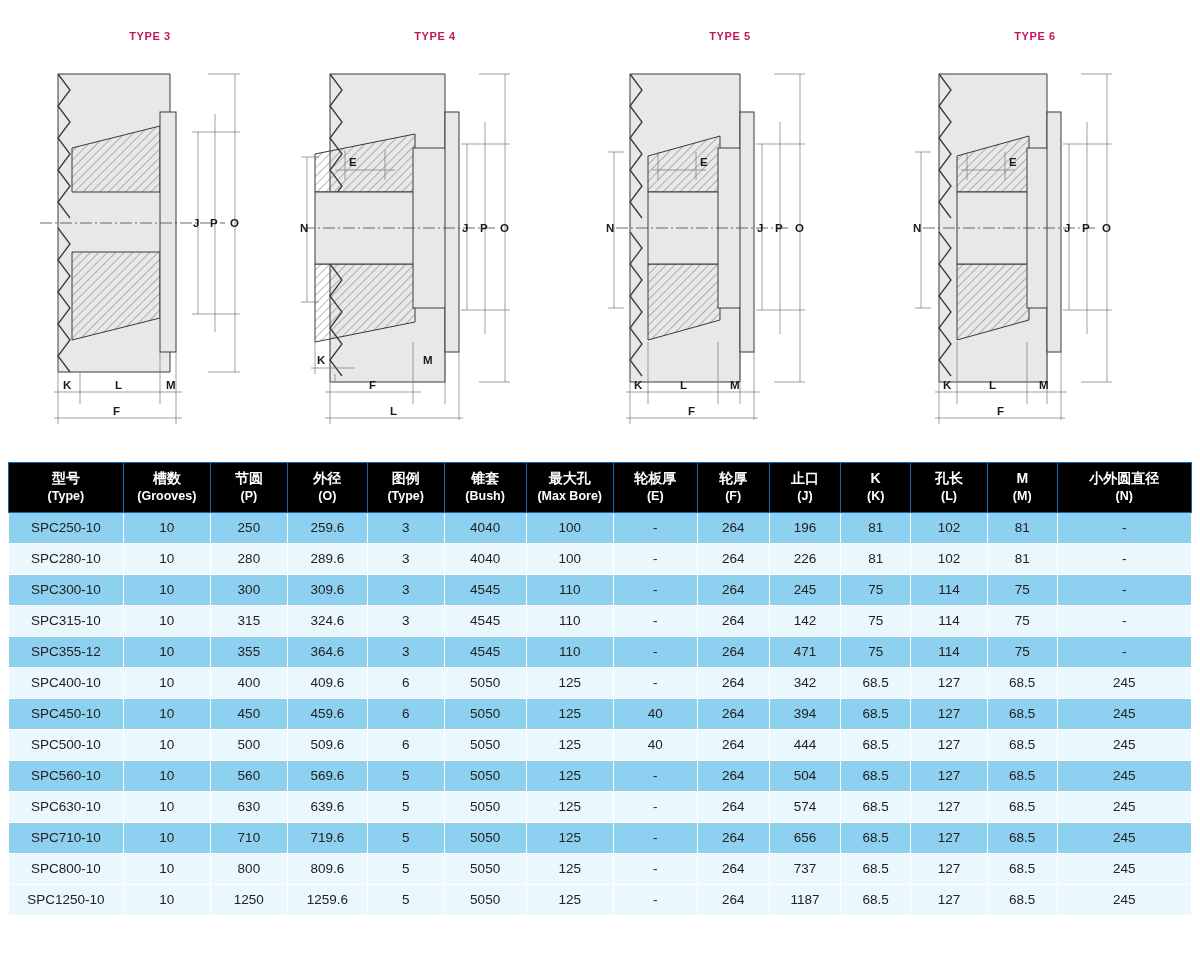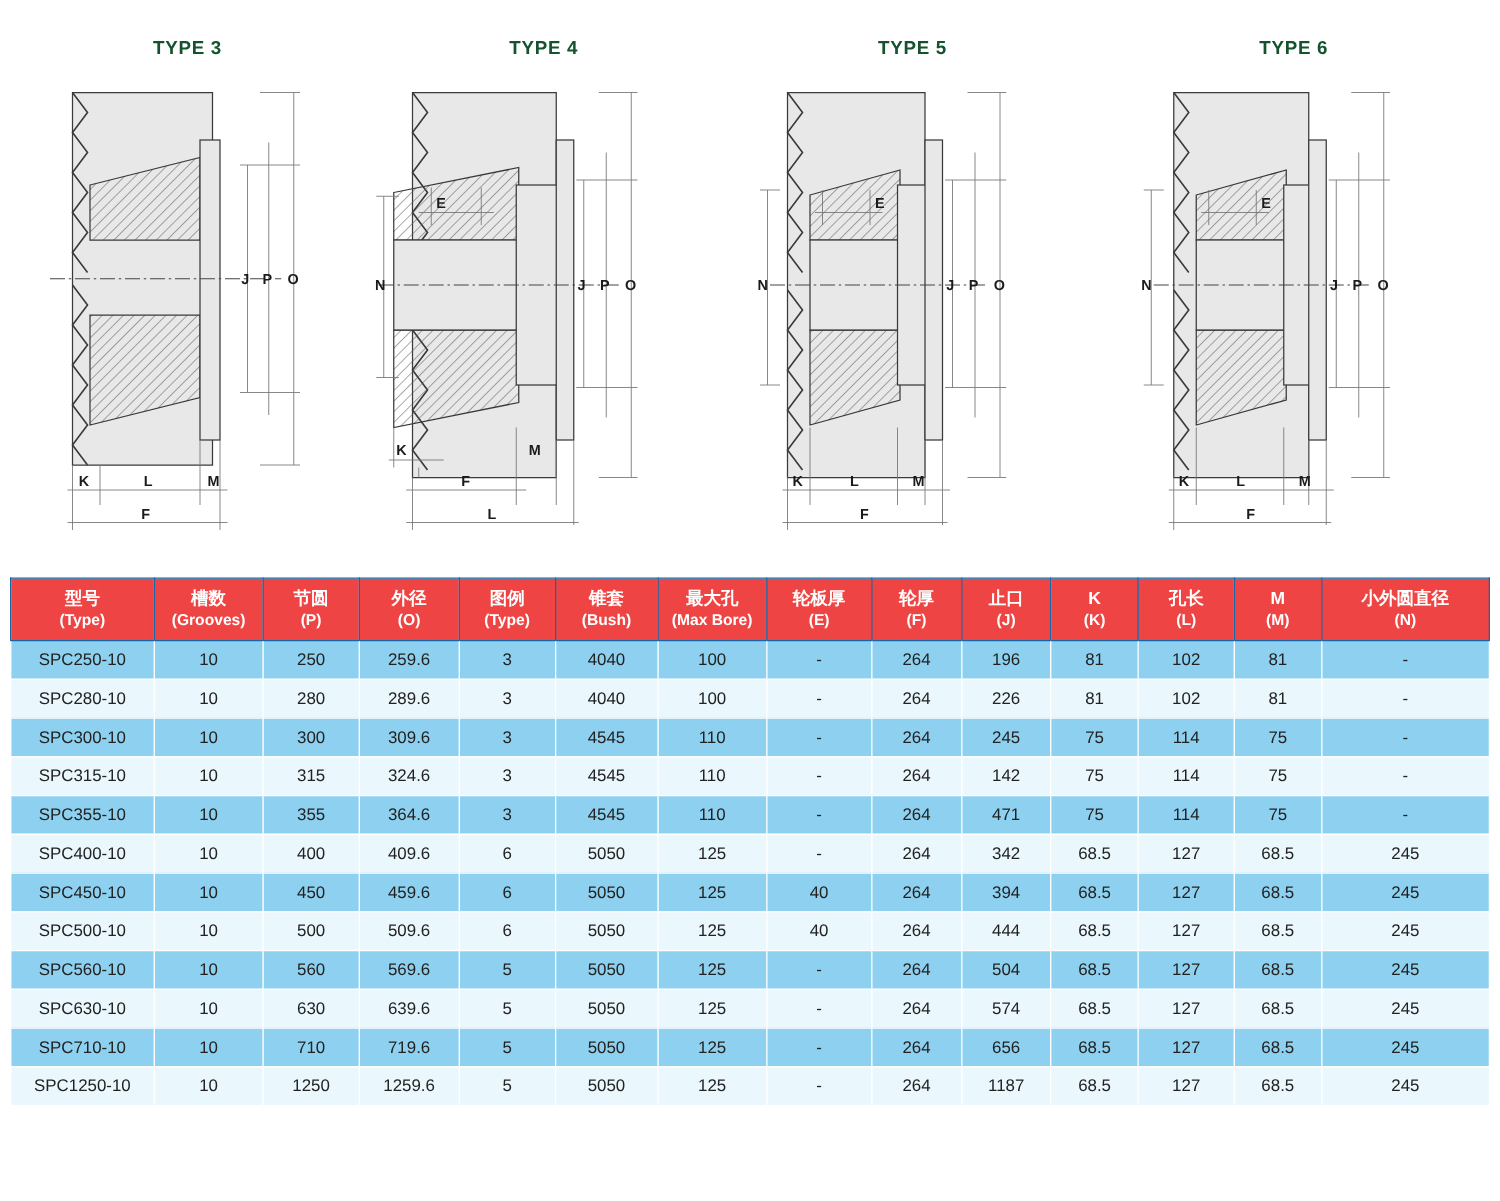--- a/index.html
+++ b/index.html
@@ -26,24 +26,24 @@
     position: absolute;
     top: 0;
     width: 280px;
     height: 450px;
   }
   .dg-title {
     position: absolute;
     top: 30px;
     width: 100%;
     text-align: center;
-    font-size: 15px;
+    font-size: 11px;
     font-weight: bold;
     letter-spacing: .6px;
-    color: #14532d;
+    color: #be185d;
   }
   .dg-svg {
     position: absolute;
     top: 52px;
     left: 0;
   }
 
   
   .table-wrap {
     position: absolute;
@@ -56,21 +56,21 @@
     width: 1184px;
     table-layout: fixed;
   }
   table.spec th, table.spec td {
     border: 1px solid #ffffff;
     text-align: center;
     font-size: 13.5px;
     color: #222;
   }
   table.spec thead th {
-    background: #ef4444;
+    background: #000000;
     color: #ffffff;
     font-weight: bold;
     padding: 6px 1px 7px 1px;
     line-height: 1.35;
     border: 1px solid #1666a8;
     font-size: 14px;
   }
   table.spec thead th .sub {
     display: block;
     font-weight: bold;
@@ -402,21 +402,21 @@
           <td>110</td>
           <td>-</td>
           <td>264</td>
           <td>142</td>
           <td>75</td>
           <td>114</td>
           <td>75</td>
           <td>-</td>
         </tr>
         <tr class="odd">
-          <td class="model">SPC355-10</td>
+          <td class="model">SPC355-12</td>
           <td>10</td>
           <td>355</td>
           <td>364.6</td>
           <td>3</td>
           <td>4545</td>
           <td>110</td>
           <td>-</td>
           <td>264</td>
           <td>471</td>
           <td>75</td>
@@ -514,20 +514,36 @@
           <td>125</td>
           <td>-</td>
           <td>264</td>
           <td>656</td>
           <td>68.5</td>
           <td>127</td>
           <td>68.5</td>
           <td>245</td>
         </tr>
         <tr class="even">
+          <td class="model">SPC800-10</td>
+          <td>10</td>
+          <td>800</td>
+          <td>809.6</td>
+          <td>5</td>
+          <td>5050</td>
+          <td>125</td>
+          <td>-</td>
+          <td>264</td>
+          <td>737</td>
+          <td>68.5</td>
+          <td>127</td>
+          <td>68.5</td>
+          <td>245</td>
+        </tr>
+        <tr class="even">
           <td class="model">SPC1250-10</td>
           <td>10</td>
           <td>1250</td>
           <td>1259.6</td>
           <td>5</td>
           <td>5050</td>
           <td>125</td>
           <td>-</td>
           <td>264</td>
           <td>1187</td>

